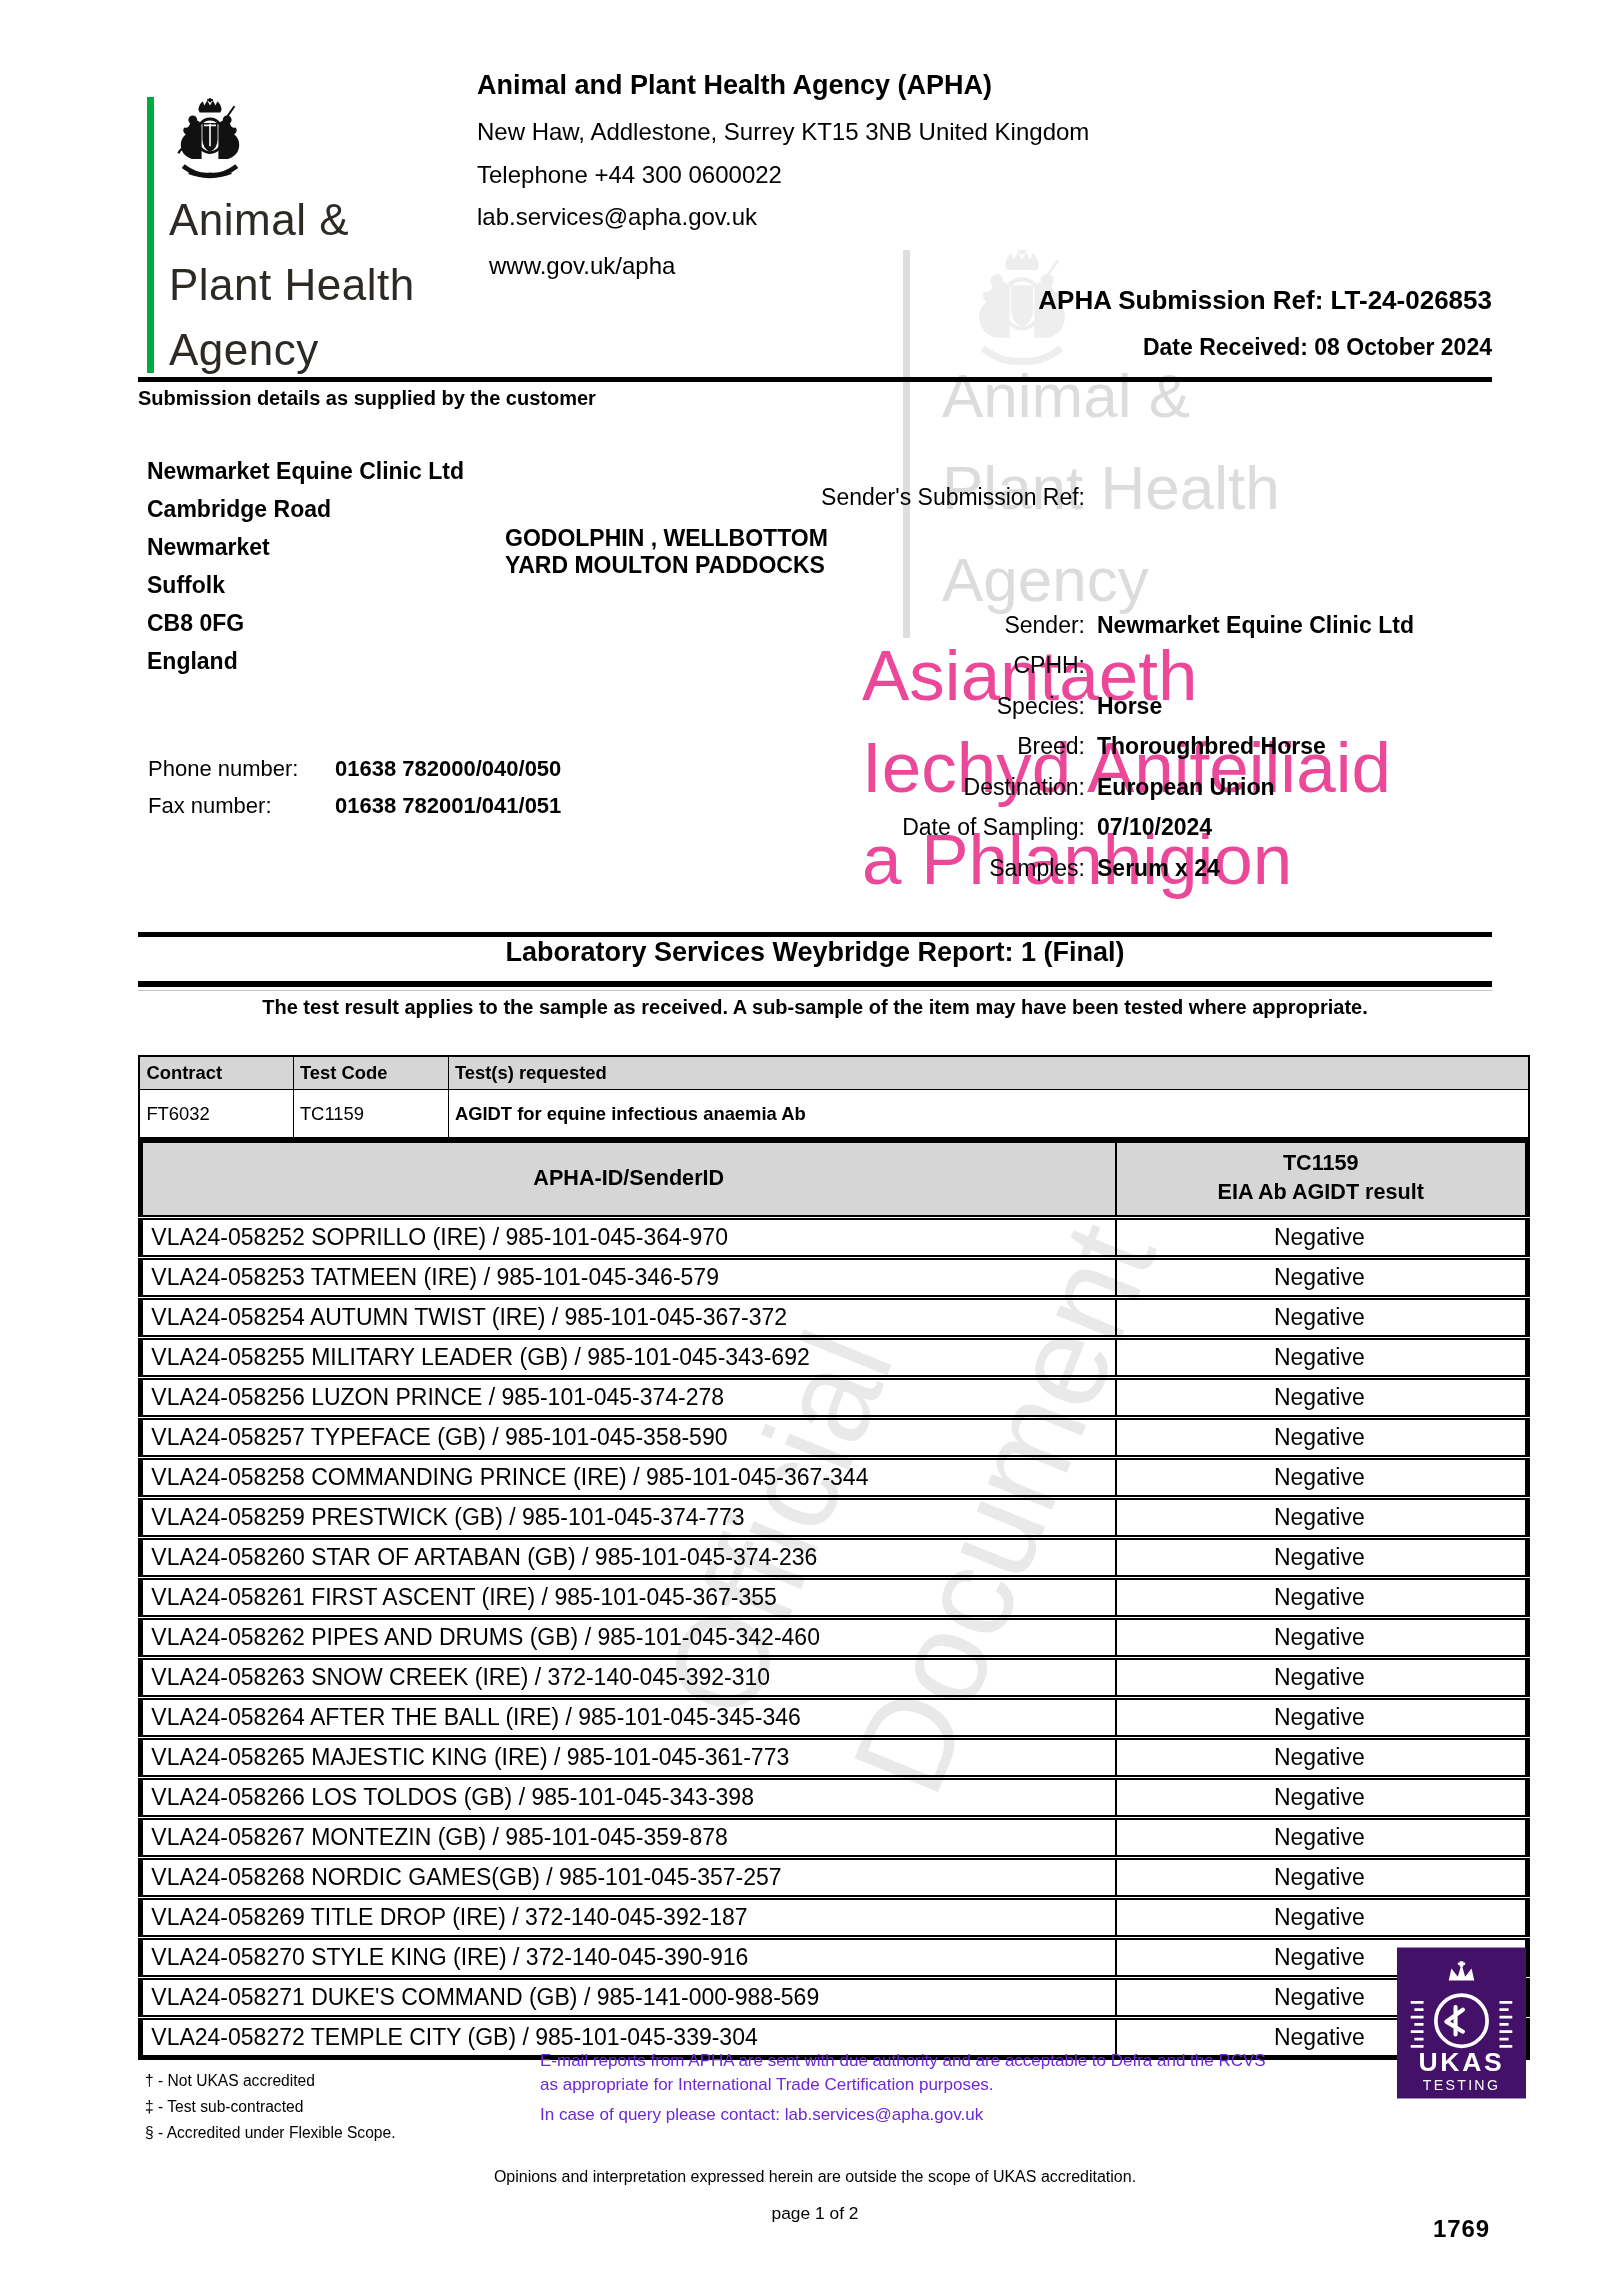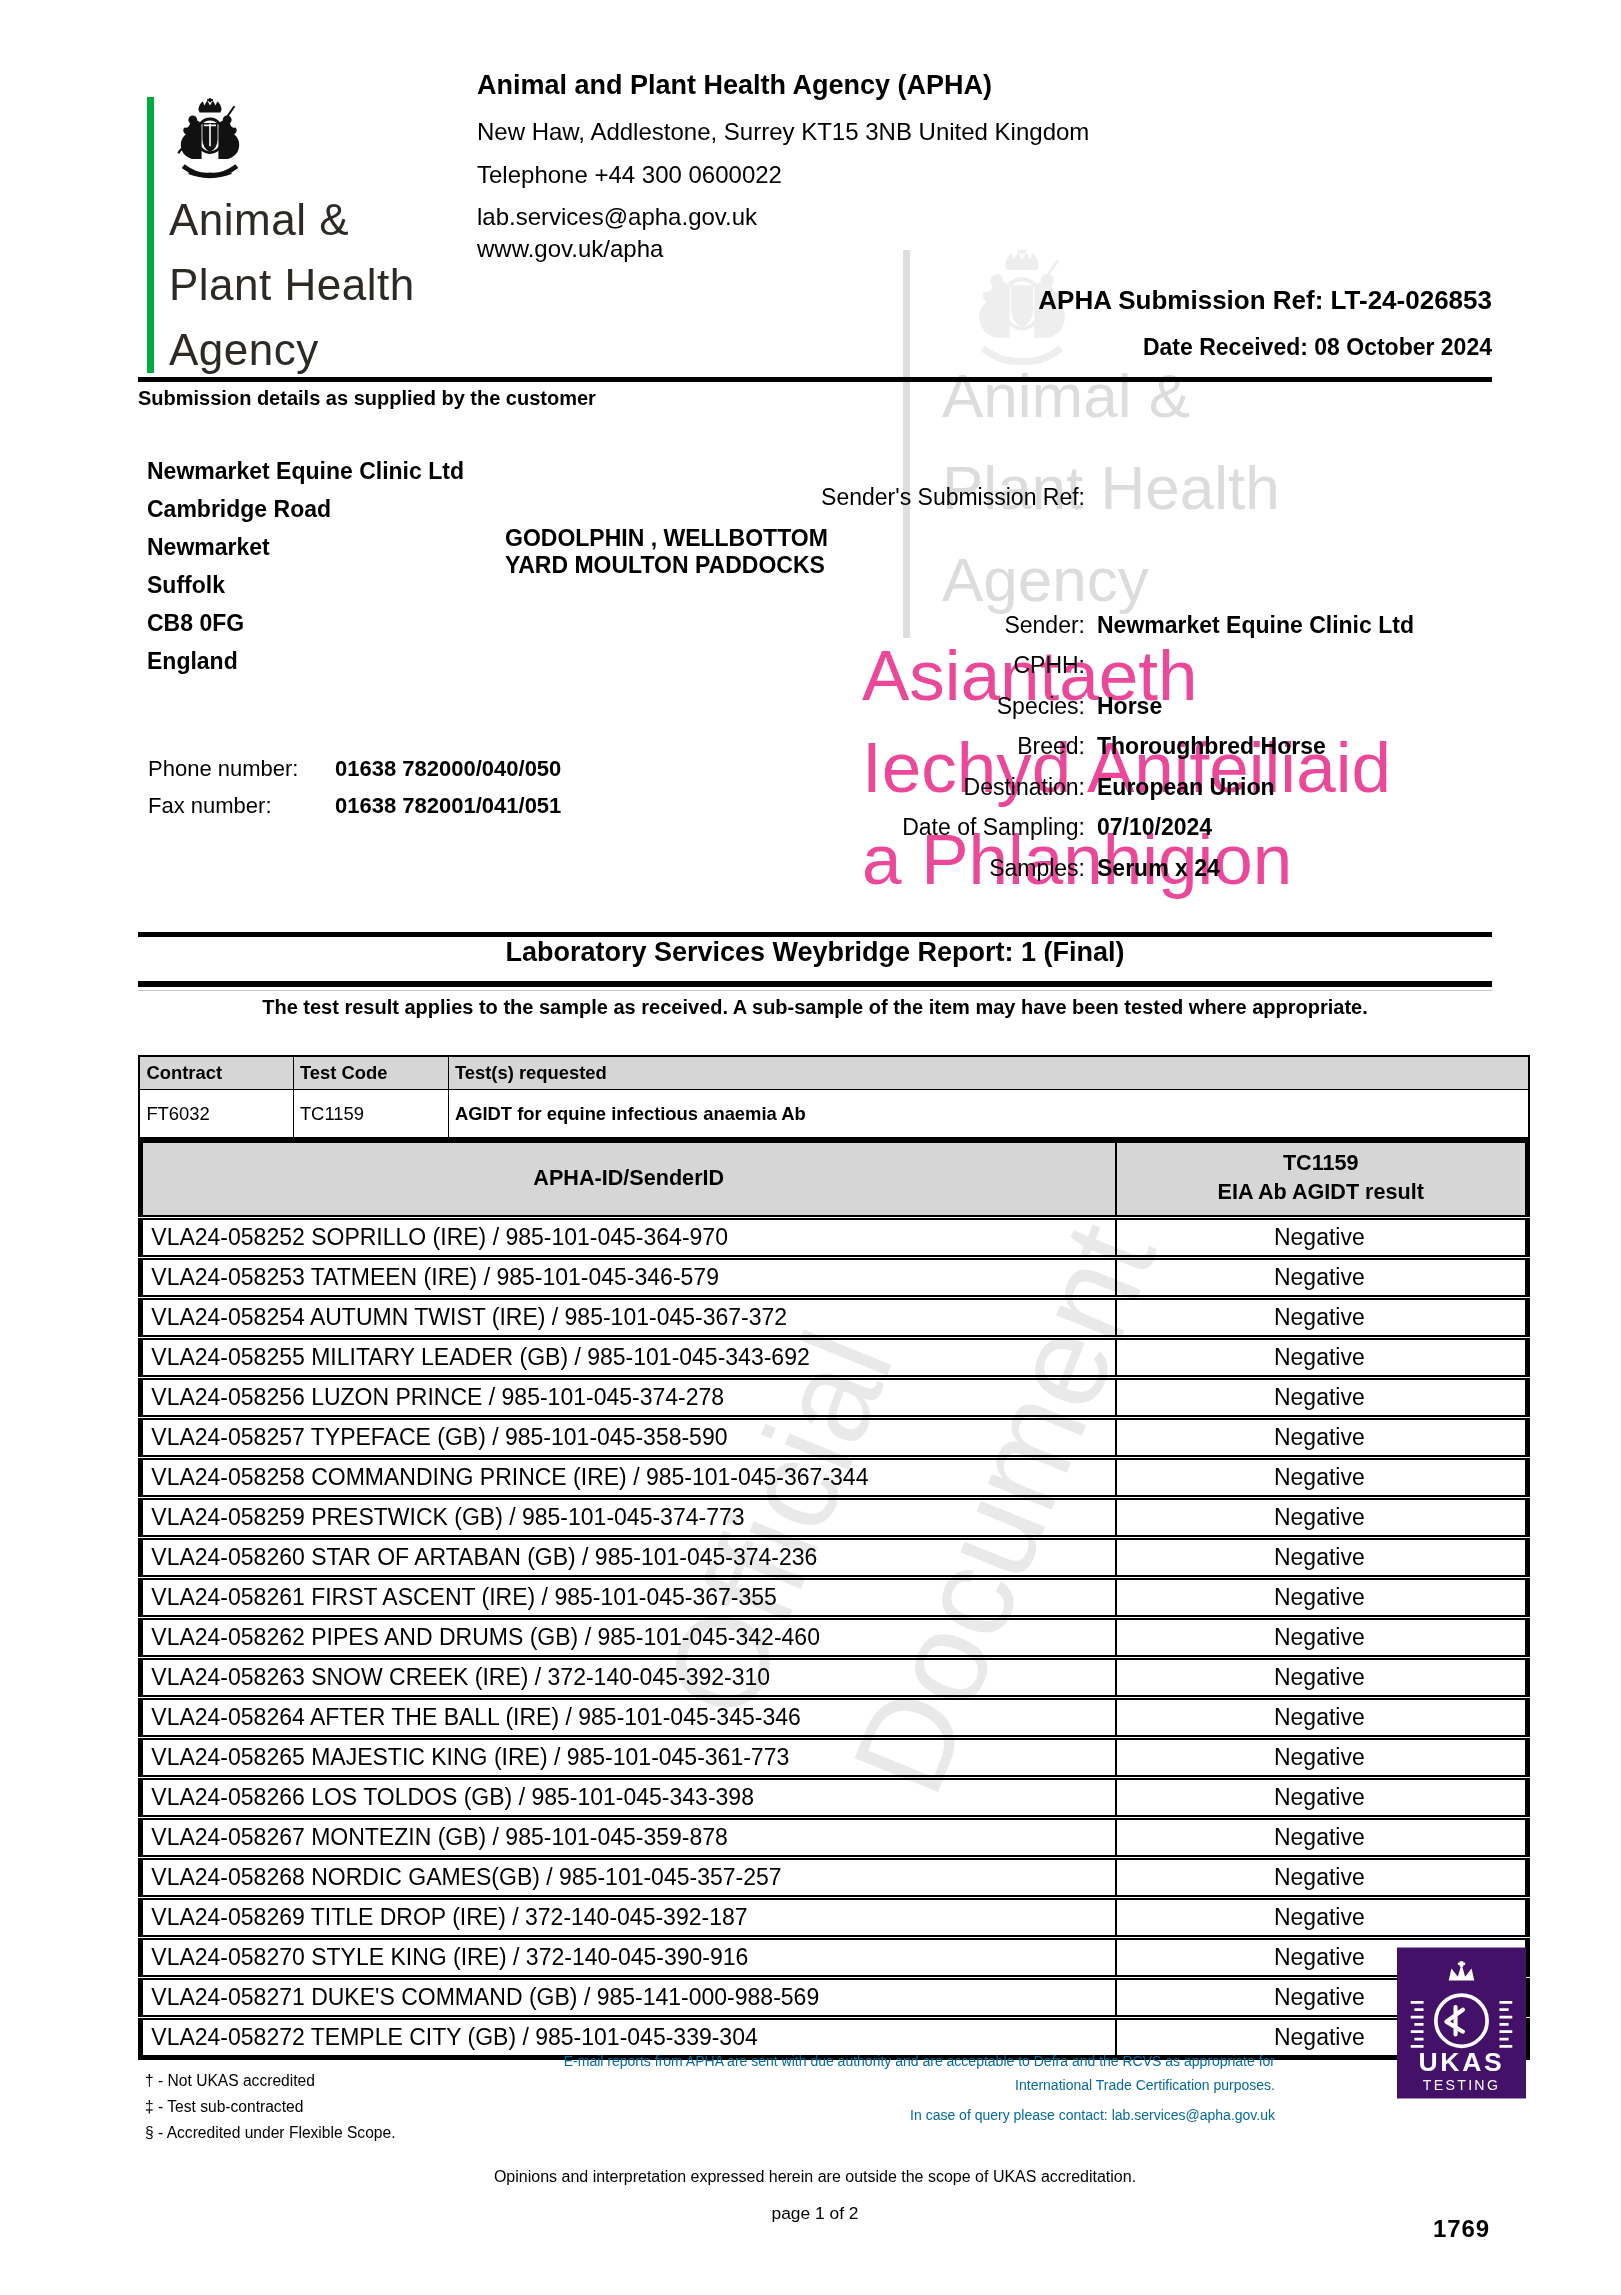--- a/index.html
+++ b/index.html
@@ -44,21 +44,21 @@
   .contract-tbl th{background:#d6d6d6;height:25px;}
   .contract-tbl td{height:39px;}
   .results-tbl{left:138px;top:1138px;width:1392px;border:5px solid #000;}
   .results-tbl th{background:#d6d6d6;border:2.3px solid #000;border-bottom:5.5px solid #000;font-size:21.6px;line-height:28.5px;text-align:center;vertical-align:middle;padding:6.4px 0 8.3px 0;}
   .results-tbl td{border-top:5px double #000;font-size:23px;line-height:24px;padding:5.5px 2.8px 5.5px 8.3px;vertical-align:middle;}
   .results-tbl td.res{text-align:center;padding-left:0;}
   .results-tbl td.id-cell{border-right:2.3px solid #000;}
   .results-tbl th.id-h{border-right:2.3px solid #000;}
   
   .footnotes{left:145px;top:2068px;font-size:15.6px;line-height:26px;}
-  .email-note{left:540px;top:2049px;width:735px;color:#0369a1;font-size:14px;line-height:24px;text-align:right;}
+  .email-note{left:540px;top:2049px;width:735px;color:#6d28d9;font-size:17px;line-height:24px;}
   .email-note .p2{margin-top:6.4px;}
   .opinions{left:138px;top:2168px;width:1354px;text-align:center;font-size:16px;}
   .page-num{left:138px;top:2203px;width:1354px;text-align:center;font-size:17.4px;}
   .ukas{left:1397px;top:1947px;width:129px;height:184px;}
   .ukas-num{left:1397px;top:2215px;width:129px;text-align:center;font-size:24px;font-weight:bold;letter-spacing:0.9px;}
 </style>
 </head>
 <body>
 
 <div id="wm-layer" class="abs">
@@ -122,21 +122,21 @@
   <div class="abs logo-text">
       <div>Animal &amp;</div>
       <div>Plant Health</div>
       <div>Agency</div>
     </div>
 
   <div class="abs hdr-title b">Animal and Plant Health Agency (APHA)</div>
   <div class="abs hdr-line" style="top:118px;">New Haw, Addlestone, Surrey KT15 3NB United Kingdom</div>
   <div class="abs hdr-line" style="top:161px;">Telephone +44 300 0600022</div>
   <div class="abs hdr-line" style="top:203px;">lab.services@apha.gov.uk</div>
-  <div class="abs hdr-line" style="top:235px;">www.gov.uk/apha</div>
+  <div class="abs hdr-line" style="top:252px;margin-left:12px;">www.gov.uk/apha</div>
 
   <div class="abs sub-ref b">
     <span>APHA Submission Ref:</span>
     <span>LT-24-026853</span>
   </div>
   <div class="abs date-rec b">
     <span>Date Received:</span>
     <span>08 October 2024</span>
   </div>
 

